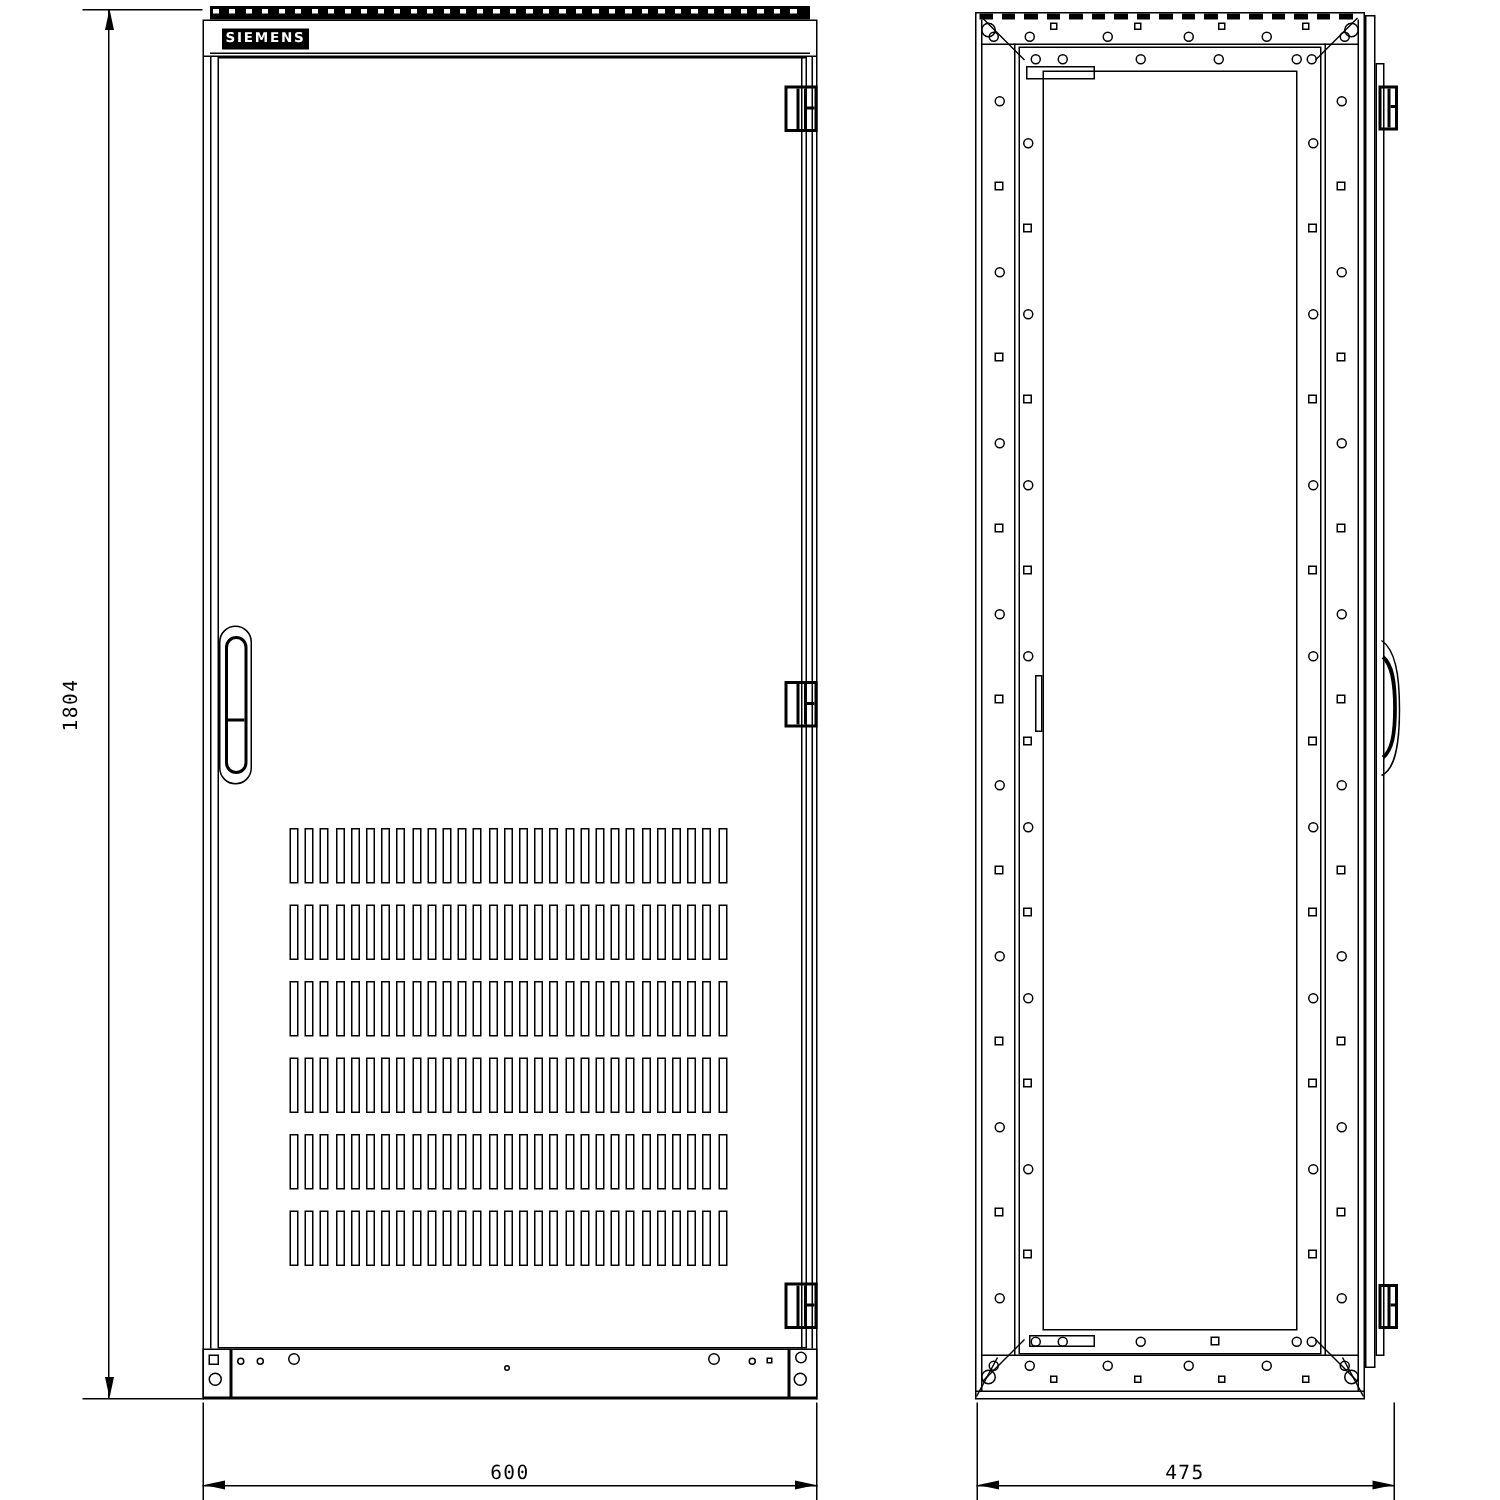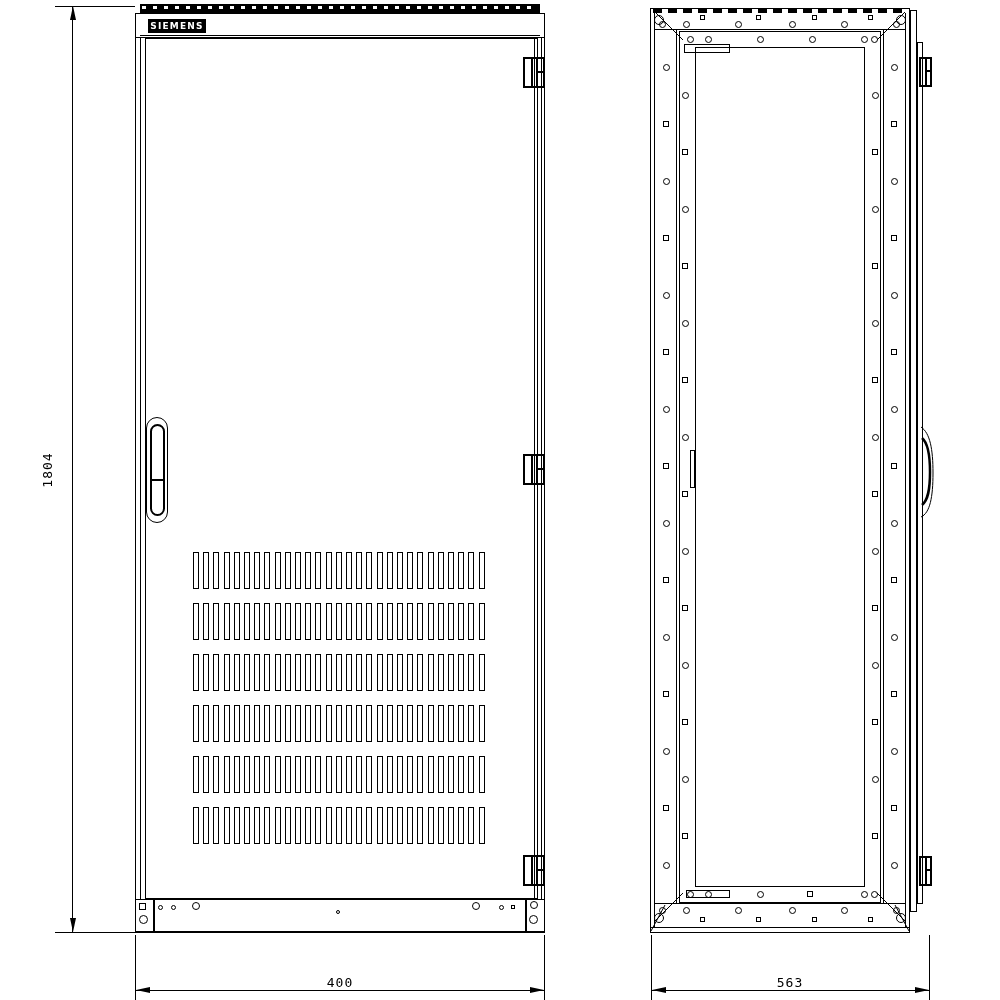--- a/index.html
+++ b/index.html
@@ -423,23 +423,23 @@
     <div class="ln" style="left:72px;top:6px;width:1px;height:926px;"></div>
     <div class="arr arr-up" style="left:70px;top:6px;"></div>
     <div class="arr arr-down" style="left:70px;top:918px;"></div>
     <div class="dim-label" style="left:18px;top:462px;width:60px;height:16px;transform:rotate(-90deg);">1804</div>
 
     <div class="ln" style="left:135px;top:935px;width:1px;height:65px;"></div>
     <div class="ln" style="left:544px;top:935px;width:1px;height:65px;"></div>
     <div class="ln" style="left:135px;top:990px;width:410px;height:1px;"></div>
     <div class="arr arr-left" style="left:136px;top:987px;"></div>
     <div class="arr arr-right" style="left:530px;top:987px;"></div>
-    <div class="dim-label" style="left:310px;top:975px;width:60px;">400</div>
+    <div class="dim-label" style="left:310px;top:975px;width:60px;">600</div>
 
     <div class="ln" style="left:651px;top:935px;width:1px;height:65px;"></div>
     <div class="ln" style="left:929px;top:935px;width:1px;height:65px;"></div>
     <div class="ln" style="left:651px;top:990px;width:279px;height:1px;"></div>
     <div class="arr arr-left" style="left:652px;top:987px;"></div>
     <div class="arr arr-right" style="left:915px;top:987px;"></div>
-    <div class="dim-label" style="left:760px;top:975px;width:60px;">563</div>
+    <div class="dim-label" style="left:760px;top:975px;width:60px;">475</div>
   </div>
 
 </div>
 
 </body></html>

